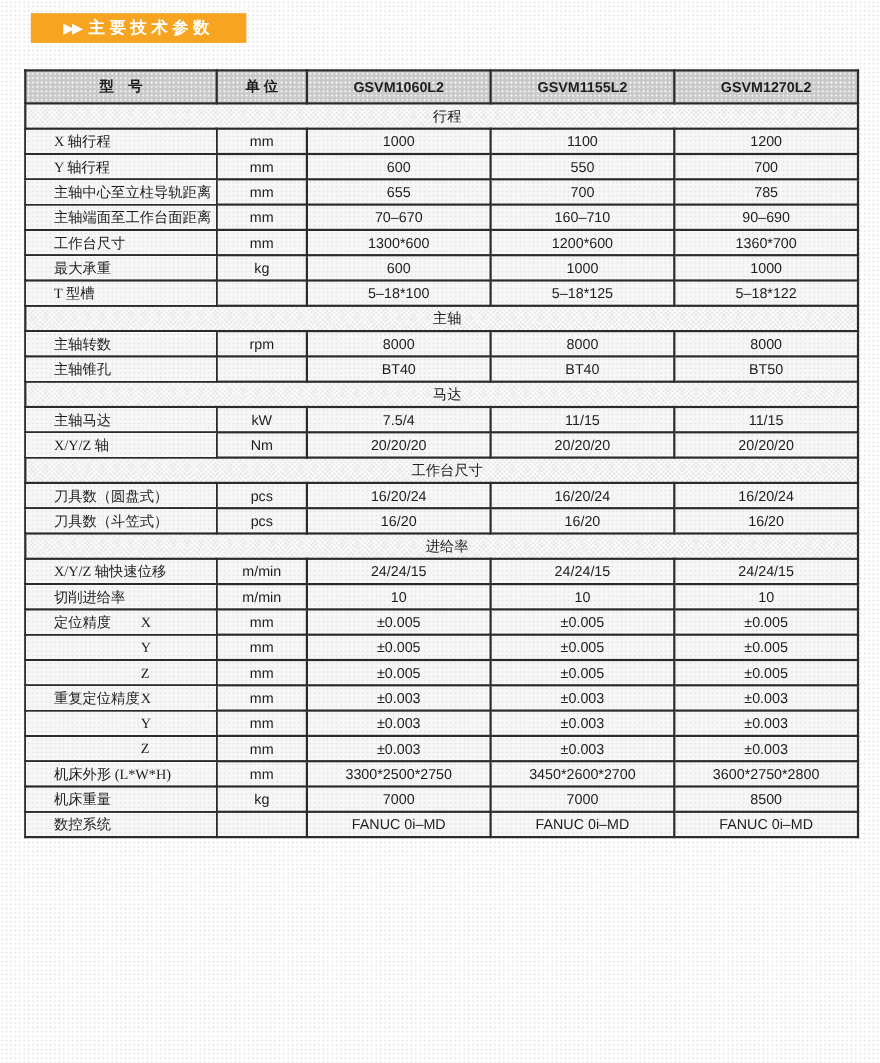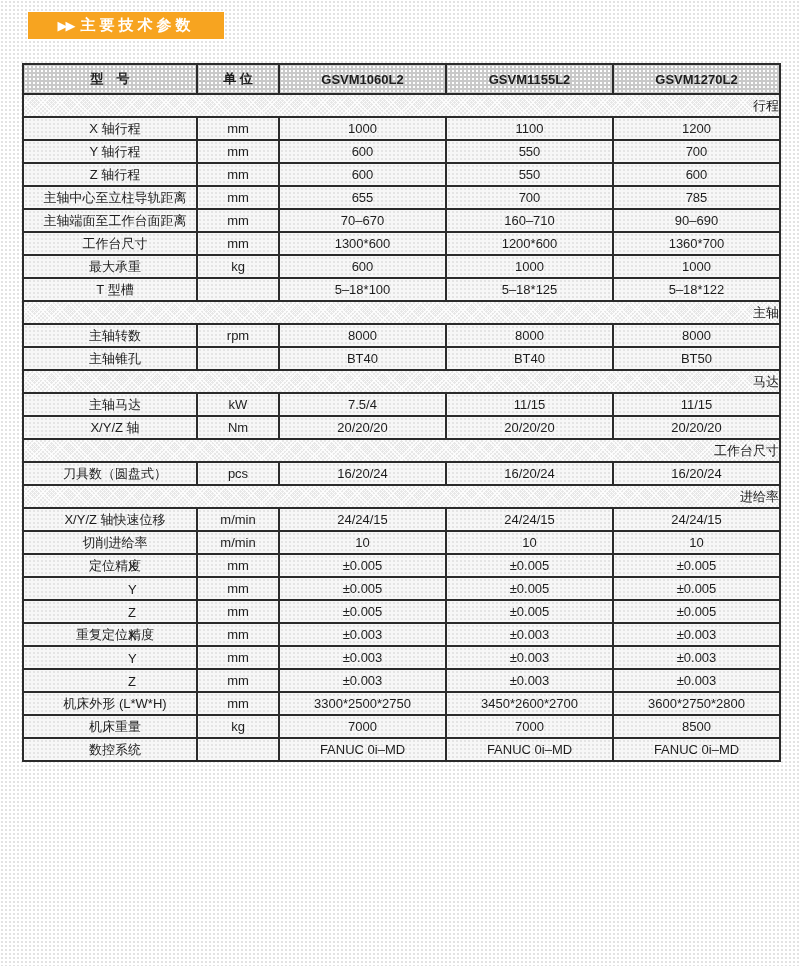--- a/index.html
+++ b/index.html
@@ -27,32 +27,33 @@
     border:2px solid #2b2b2b;
   }
   th{
     height:26px;font-weight:bold;font-size:13px;
     background-color:#c9c9c9;
     background-image:radial-gradient(#ffffff 0.7px, transparent 1px);
     background-size:4px 4px;
   }
   td{height:21px;padding:0;}
   .section-cell{
-    text-align:right;padding-left:10px;
+    text-align:center;padding-left:10px;
     background-color:#e7e7e7;
     background-image:
       repeating-linear-gradient(45deg, rgba(255,255,255,.85) 0 1px, transparent 1px 3px),
       repeating-linear-gradient(-45deg, rgba(255,255,255,.85) 0 1px, transparent 1px 3px);
     margin-left: 16px;
   }
   .label-cell{
-    text-align:center;padding-left:10px;position:relative;
+    text-align:left;padding-left:25px;position:relative;
     background-color:#f7f7f7;
     background-image:radial-gradient(#e4e4e4 0.7px, transparent 1px);
     background-size:4px 4px;
+    font-family:Liberation Serif, serif;
   }
   .unit-cell,.value-cell{
     text-align:center;
     background-color:#f7f7f7;
     background-image:radial-gradient(#e4e4e4 0.7px, transparent 1px);
     background-size:4px 4px;
   }
   .axis{position:absolute;left:104px;top:50%;transform:translateY(-50%);}
 </style>
 </head>
@@ -92,27 +93,20 @@
         <td class="value-cell">1200</td>
       </tr>
       <tr>
         <td class="label-cell"><span>Y 轴行程</span></td>
         <td class="unit-cell">mm</td>
         <td class="value-cell">600</td>
         <td class="value-cell">550</td>
         <td class="value-cell">700</td>
       </tr>
       <tr>
-        <td class="label-cell"><span>Z 轴行程</span></td>
-        <td class="unit-cell">mm</td>
-        <td class="value-cell">600</td>
-        <td class="value-cell">550</td>
-        <td class="value-cell">600</td>
-      </tr>
-      <tr>
         <td class="label-cell"><span>主轴中心至立柱导轨距离</span></td>
         <td class="unit-cell">mm</td>
         <td class="value-cell">655</td>
         <td class="value-cell">700</td>
         <td class="value-cell">785</td>
       </tr>
       <tr>
         <td class="label-cell"><span>主轴端面至工作台面距离</span></td>
         <td class="unit-cell">mm</td>
         <td class="value-cell">70–670</td>
@@ -178,20 +172,27 @@
         <td colspan="5" class="section-cell">工作台尺寸</td>
       </tr>
       <tr>
         <td class="label-cell"><span>刀具数（圆盘式）</span></td>
         <td class="unit-cell">pcs</td>
         <td class="value-cell">16/20/24</td>
         <td class="value-cell">16/20/24</td>
         <td class="value-cell">16/20/24</td>
       </tr>
       <tr>
+        <td class="label-cell"><span>刀具数（斗笠式）</span></td>
+        <td class="unit-cell">pcs</td>
+        <td class="value-cell">16/20</td>
+        <td class="value-cell">16/20</td>
+        <td class="value-cell">16/20</td>
+      </tr>
+      <tr>
         <td colspan="5" class="section-cell">进给率</td>
       </tr>
       <tr>
         <td class="label-cell"><span>X/Y/Z 轴快速位移</span></td>
         <td class="unit-cell">m/min</td>
         <td class="value-cell">24/24/15</td>
         <td class="value-cell">24/24/15</td>
         <td class="value-cell">24/24/15</td>
       </tr>
       <tr>

